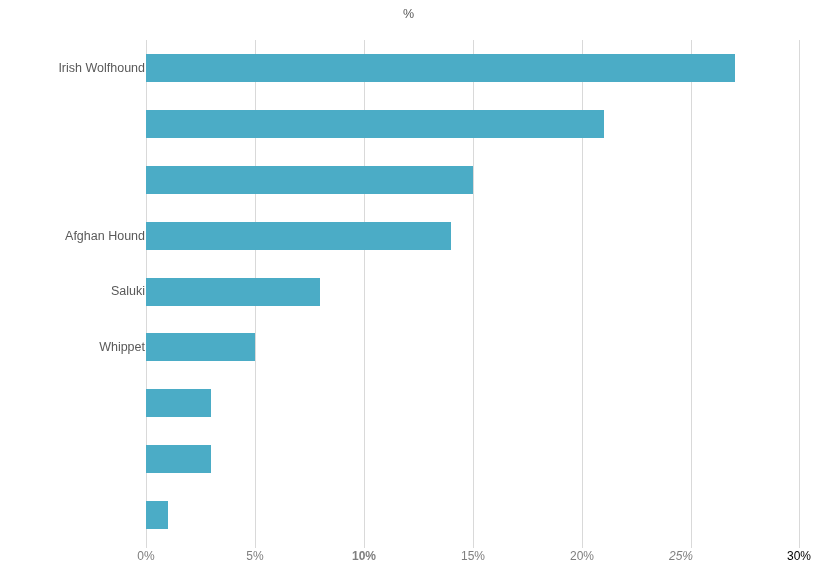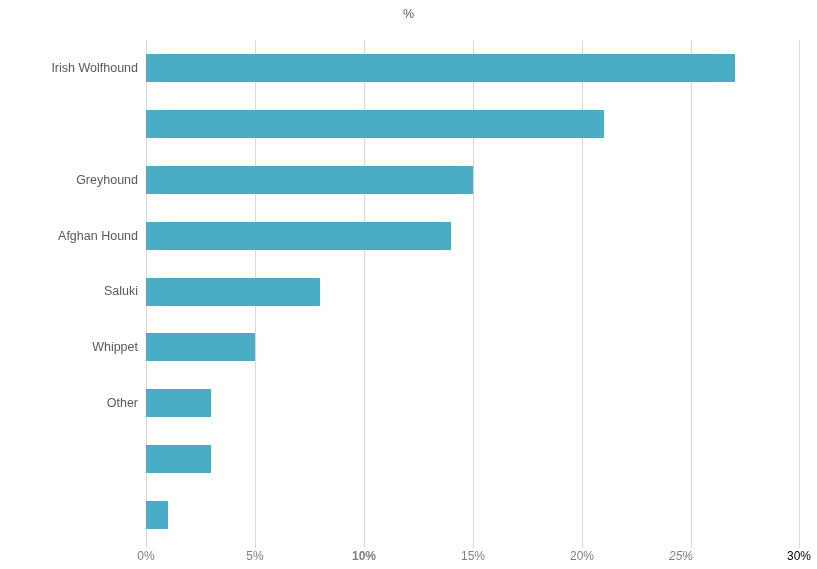--- a/index.html
+++ b/index.html
@@ -70,20 +70,21 @@
     background: #4BACC6;
   }
 
   
   #category-axis {
     position: absolute;
     left: 0;
     top: 40px;
     width: 138px;
     height: 503px;
+    padding-left: 7px;
   }
   .cat-label {
     position: absolute;
     right: 0;
     width: 138px;
     height: 55.9px;
     display: flex;
     align-items: center;
     justify-content: flex-end;
     font-size: 12.5px;
@@ -117,25 +118,23 @@
 </style>
 </head>
 <body>
 
 <div id="chart-root">
 
   <div id="chart-title">%</div>
 
   <div id="category-axis">
       <div class="cat-label" style="top: 0px; color: rgb(89, 89, 89);">Irish Wolfhound</div>
-      <div class="cat-label" style="top: 111.778px; color: rgb(89, 89, 89);">Greyhound</div>
       <div class="cat-label" style="top: 167.667px; color: rgb(89, 89, 89);">Afghan Hound</div>
       <div class="cat-label" style="top: 223.556px; color: rgb(89, 89, 89);">Saluki</div>
       <div class="cat-label" style="top: 279.444px; color: rgb(89, 89, 89); margin-left: 18px;">Whippet</div>
-      <div class="cat-label" style="top: 335.333px; color: rgb(89, 89, 89);">Other</div>
     </div>
 
   <div id="plot-area">
     <div id="gridlines-layer">
         <div class="gridline" style="left: 0px; background: rgb(217, 217, 217);"></div>
         <div class="gridline" style="left: 109px; background: rgb(217, 217, 217);"></div>
         <div class="gridline" style="left: 218px; background: rgb(217, 217, 217);"></div>
         <div class="gridline" style="left: 327px; background: rgb(217, 217, 217);"></div>
         <div class="gridline" style="left: 436px; background: rgb(217, 217, 217);"></div>
         <div class="gridline" style="left: 545px; background: rgb(217, 217, 217);"></div>

